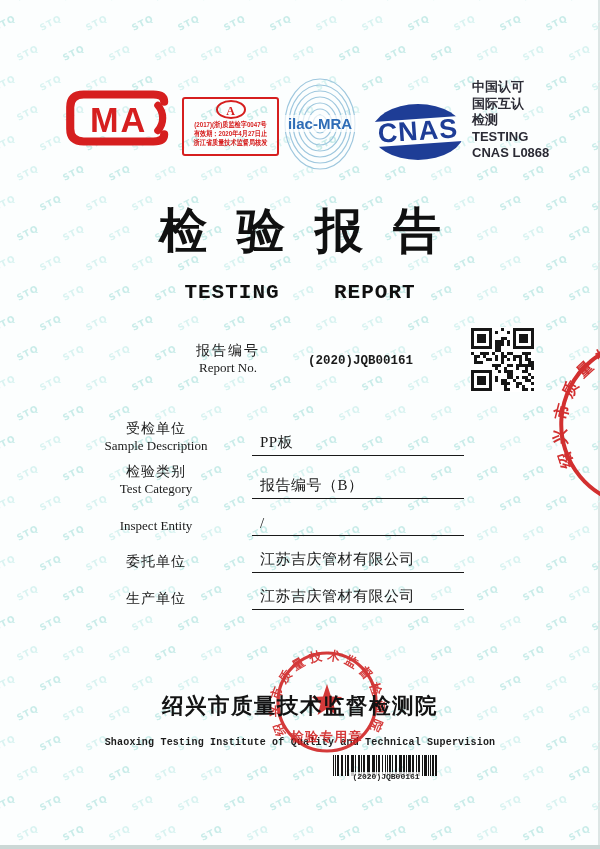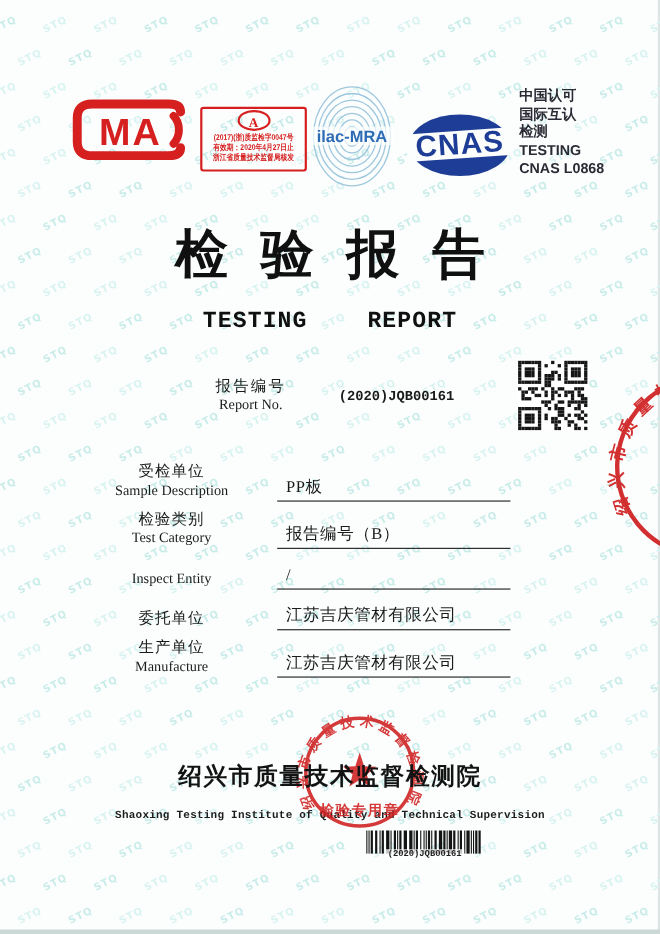--- a/index.html
+++ b/index.html
@@ -1045,21 +1045,20 @@
       </div>
         </div>
       <div class="field-value">
           <span>江苏吉庆管材有限公司</span>
         </div>
     </div>
     <div class="field-row">
       <div class="field-label">
           <div class="lblbox">
         <div class="flabel-cn">生产单位</div>
-        <div class="flabel-en">Manufacture</div>
       </div>
         </div>
       <div class="field-value">
           <span>江苏吉庆管材有限公司</span>
         </div>
     </div>
   </div>
 
   <div class="layer footer-stamp">
     <svg width="124" height="124" viewBox="0 0 124 124">

